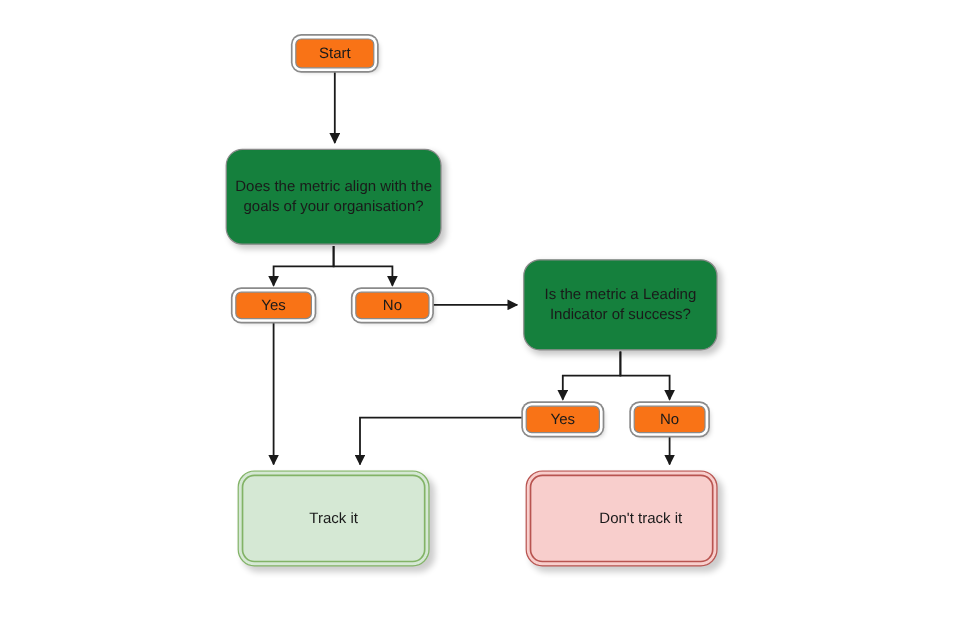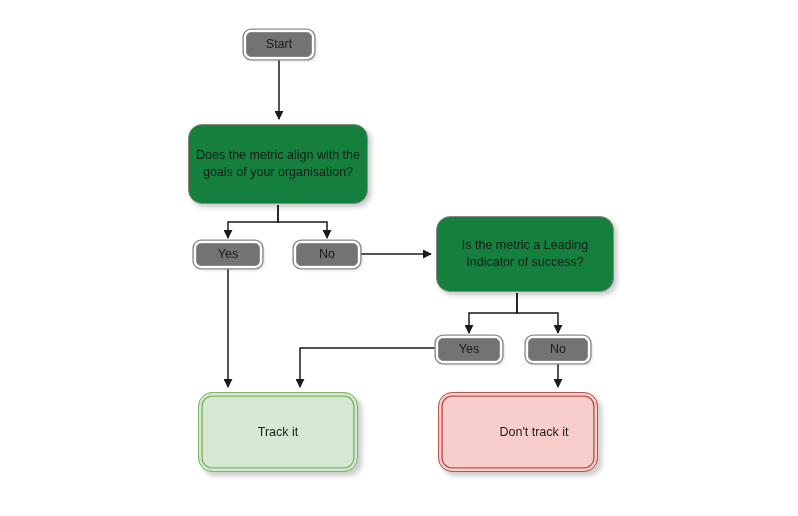--- a/index.html
+++ b/index.html
@@ -38,21 +38,21 @@
   }
   .node .label {
     display: block;
     line-height: 1.35;
     padding: 0 6px;
     white-space: pre-line;
   }
 
   
   .pill {
-    background: #737373;
+    background: #f97316;
     border: 1.4px solid #8a8a8a;
     border-radius: 5px;
     box-shadow: 0 0 0 2.2px #ffffff,
                 0 0 0 3.6px #8a8a8a,
                 3px 3px 4px rgba(0,0,0,0.22);
     font-size: 12.5px;
   }
 
   
   .process {
@@ -81,21 +81,21 @@
     box-shadow: inset 0 0 0 2.4px #f8cecc,
                 inset 0 0 0 3.8px #b85450,
                 4px 4px 5px rgba(0,0,0,0.20);
   }
 
   
   #node-start        { left: 246px; top: 32px;  width: 66px;  height: 25px; }
   #node-decision-1   { left: 188px; top: 124px; width: 180px; height: 80px; }
   #node-yes-1        { left: 196px; top: 243px; width: 64px;  height: 23px; }
   #node-no-1         { left: 296px; top: 243px; width: 62px;  height: 23px; }
-  #node-decision-2   { left: 436px; top: 216px; width: 178px; height: 76px; }
+  #node-decision-2   { left: 436px; top: 216px; width: 162px; height: 76px; }
   #node-yes-2        { left: 438px; top: 338px; width: 62px;  height: 23px; }
   #node-no-2         { left: 528px; top: 338px; width: 60px;  height: 23px; }
   #node-track        { left: 198px; top: 392px; width: 160px; height: 80px; }
   #node-dont-track   { left: 438px; top: 392px; width: 160px; height: 80px; padding-left: 32px; }
 </style>
 </head>
 <body>
 
 <div id="canvas">
 

